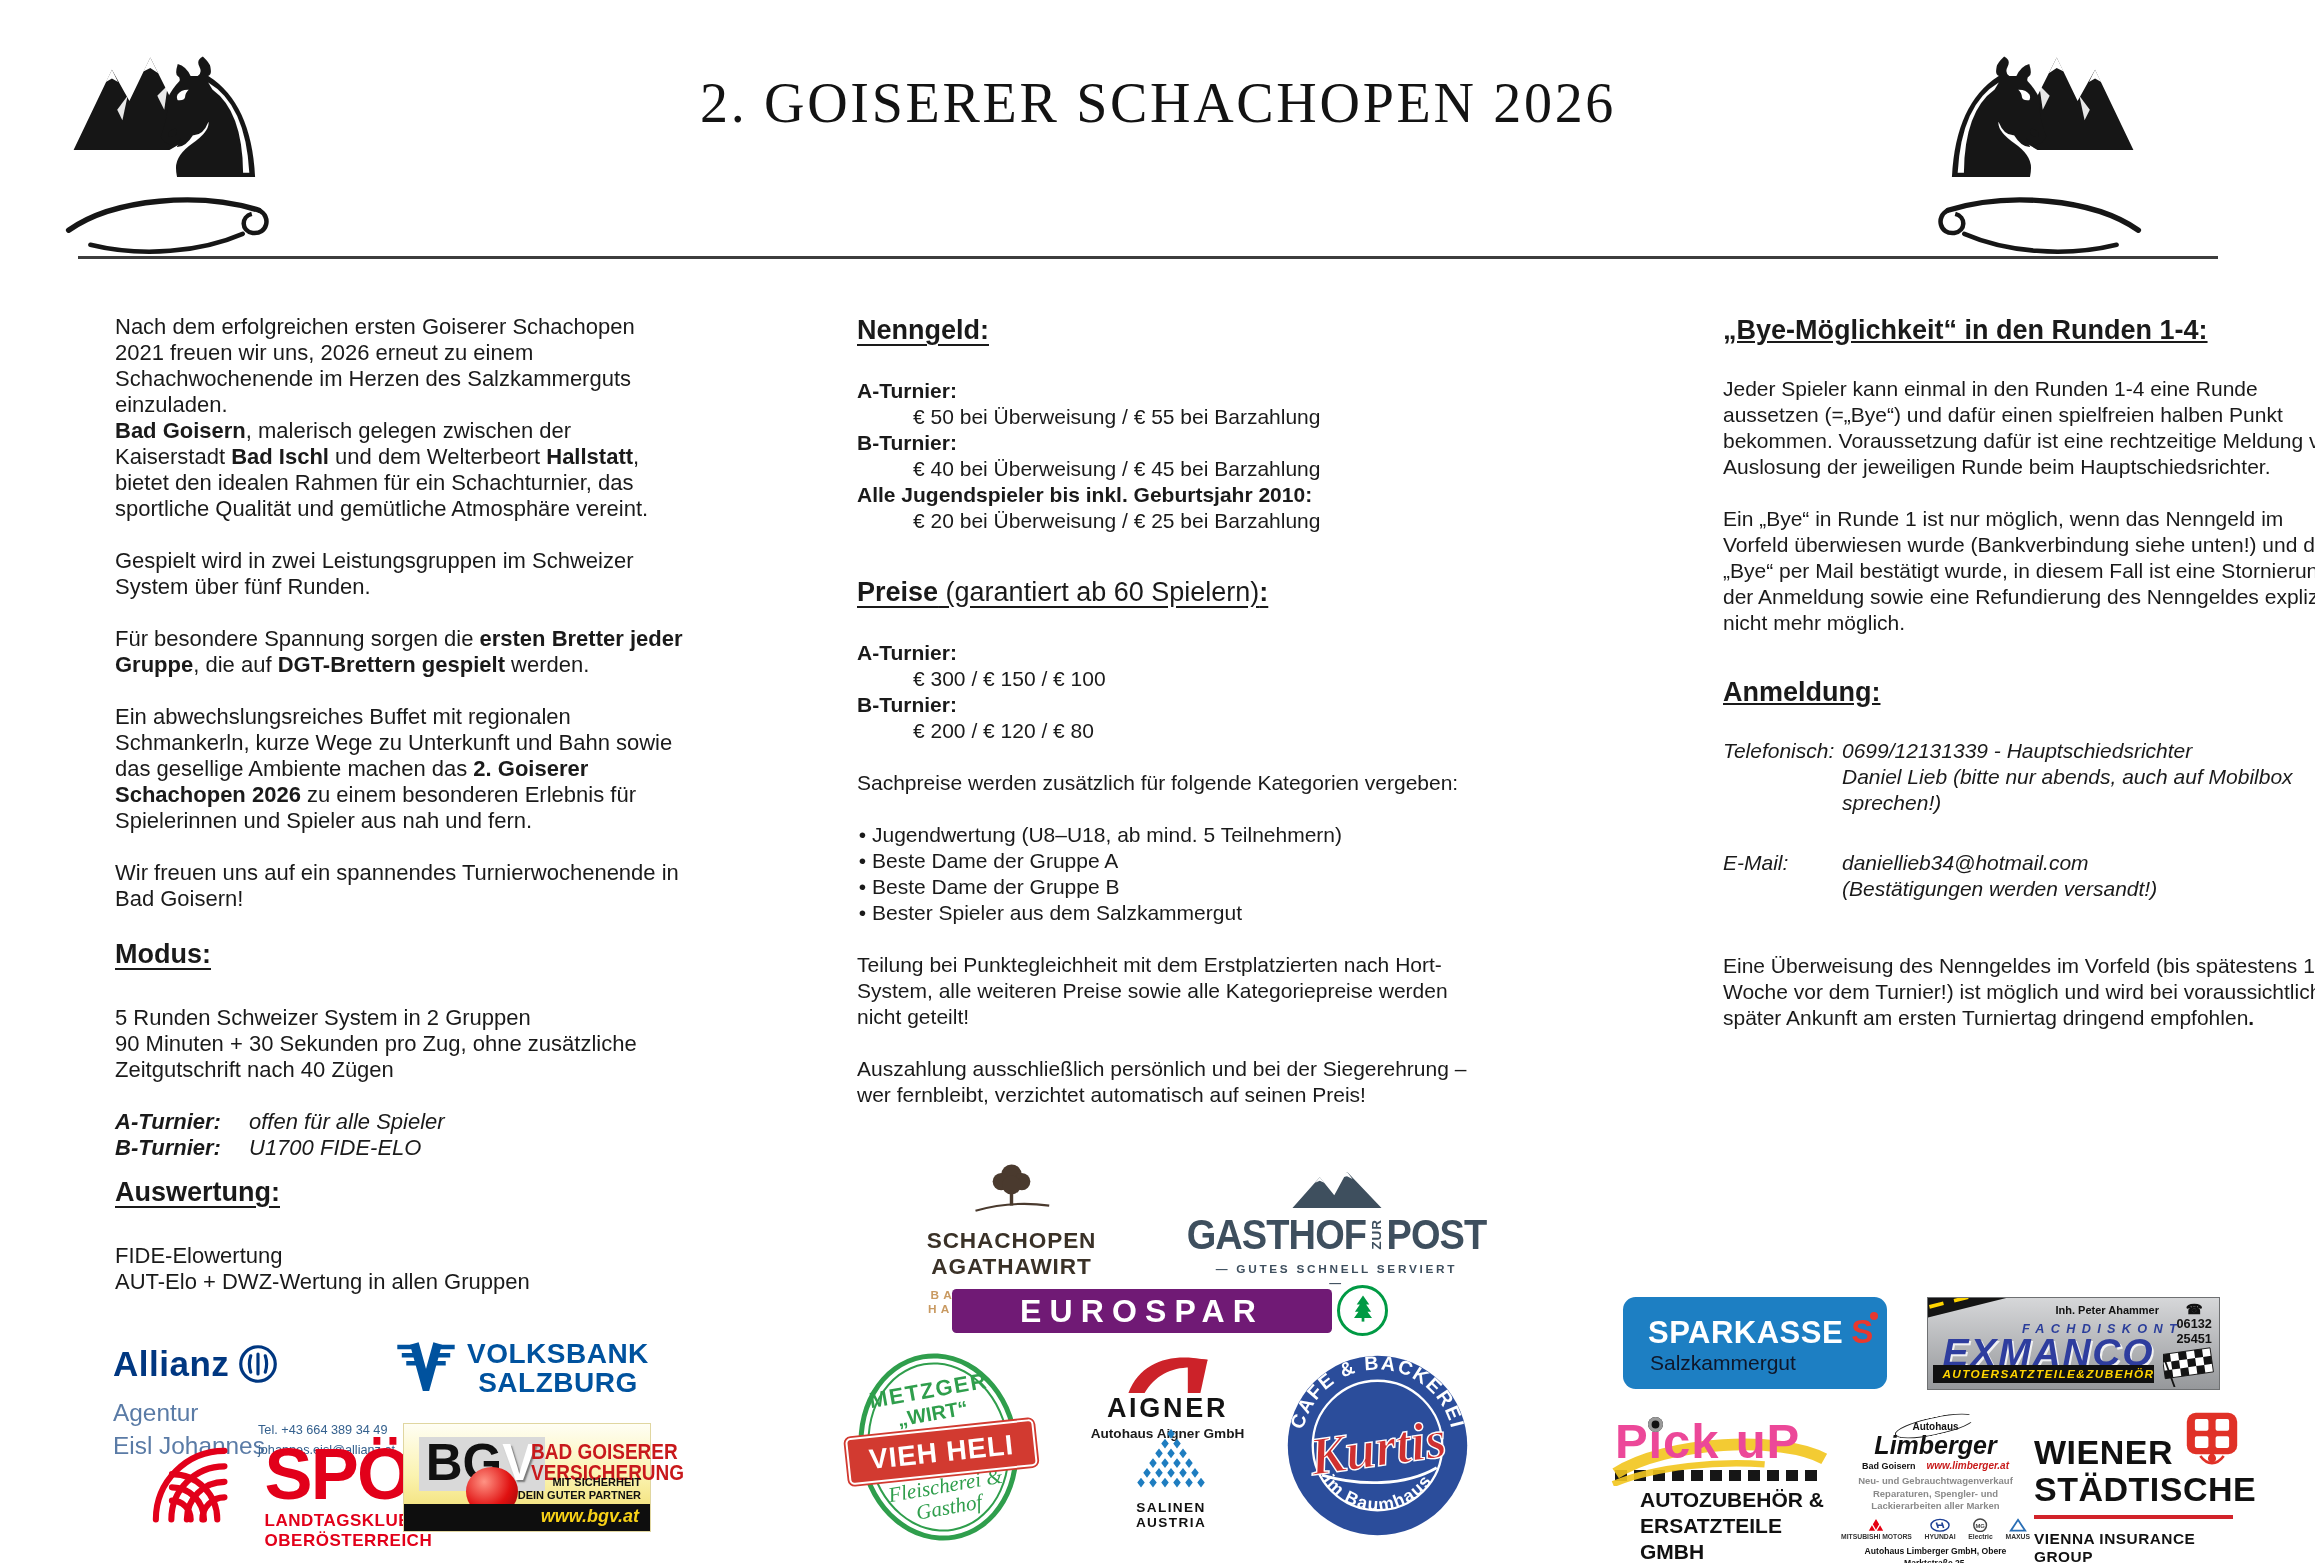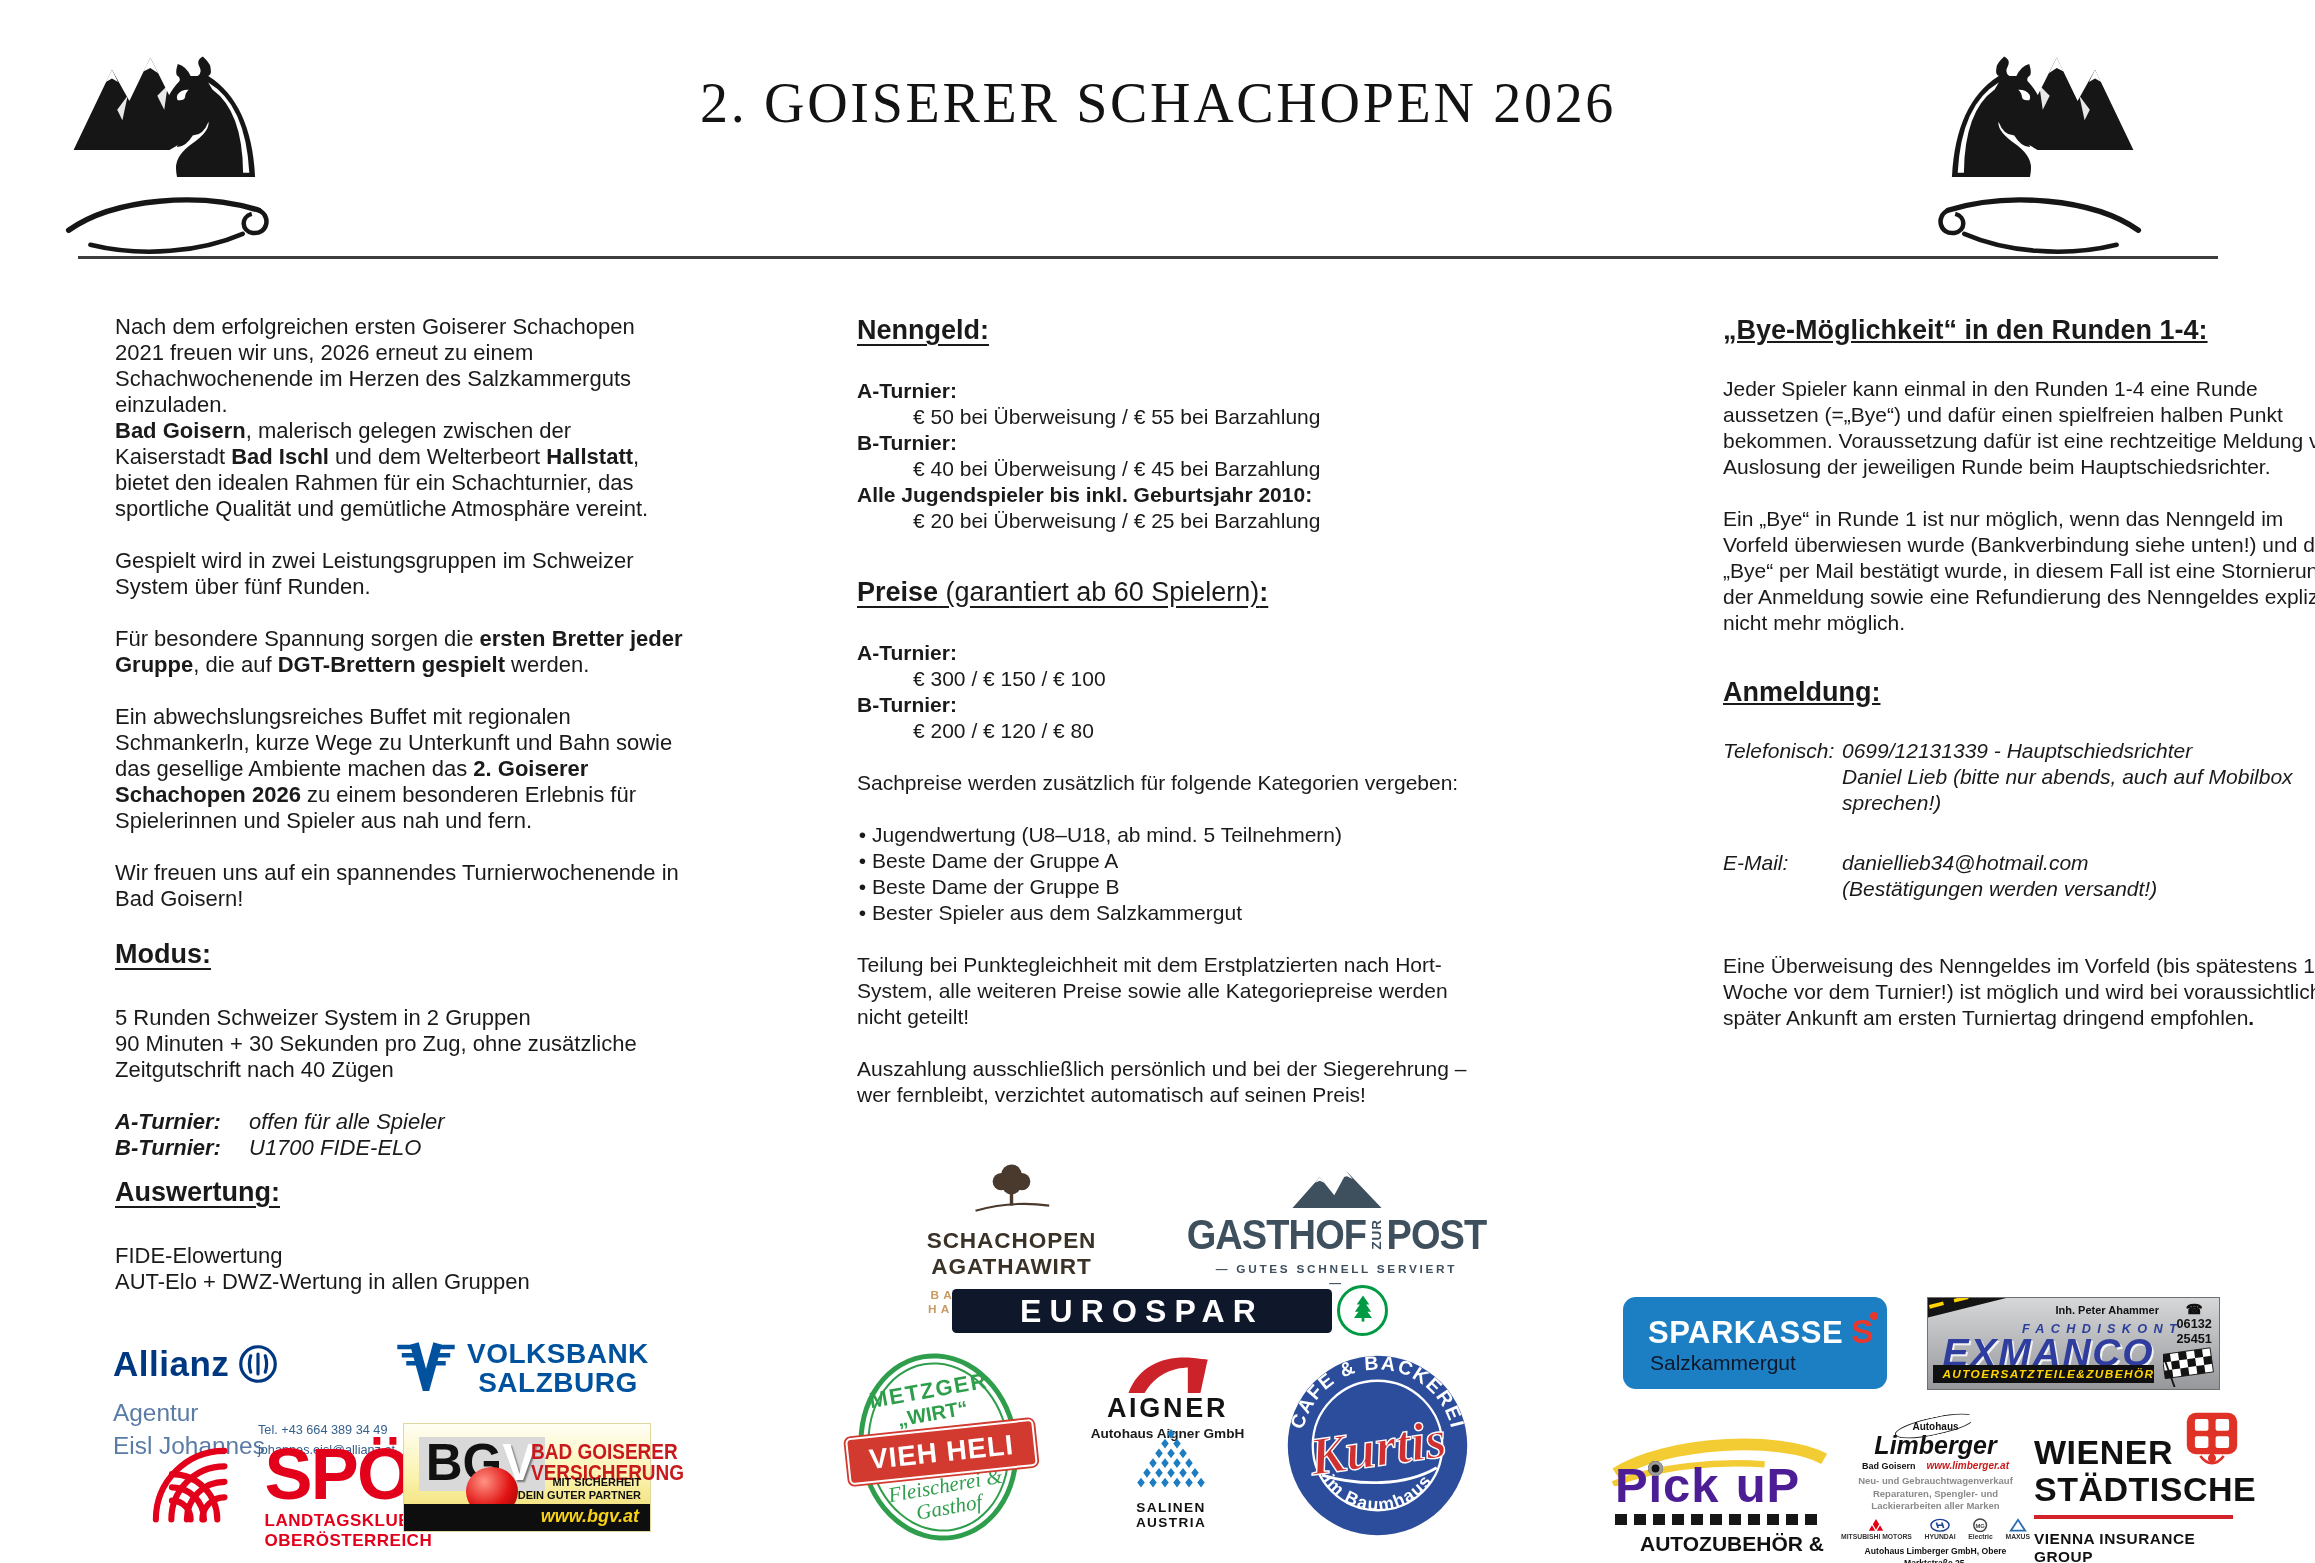--- a/index.html
+++ b/index.html
@@ -89,21 +89,21 @@
 
   
   .gas{left:1211px;top:1168px;width:251px;text-align:center;color:#3e4f5e;}
   .gas-title{display:flex;align-items:center;justify-content:center;font-weight:700;}
   .gas-big{font-size:38px;letter-spacing:-0.9px;transform:scaleY(1.12);}
   .gas-zur{writing-mode:vertical-rl;transform:rotate(180deg);font-size:13.6px;letter-spacing:0.9px;margin:0 2.7px;}
   .gas-sub{font-size:11.8px;letter-spacing:2.7px;margin-top:6.3px;font-weight:700;}
 
   
   .eur{left:952px;top:1289px;}
-  .eur-bar{width:380px;height:44px;background:#0f172a;border-radius:4.5px;display:flex;align-items:center;justify-content:center;}
+  .eur-bar{width:380px;height:44px;background:#701a75;border-radius:4.5px;display:flex;align-items:center;justify-content:center;}
   .eur-bar span{color:#fff;font-weight:900;font-size:32px;letter-spacing:8.1px;}
   .eur-badge{position:absolute;left:385px;top:-3.6px;width:45px;height:45px;border-radius:50%;background:#fff;border:3.6px solid #009a44;}
   .eur-badge svg{position:absolute;left:4.5px;top:2.7px;}
 
   
   .vh{left:859px;top:1353px;width:159px;height:188px;transform:rotate(-10deg);}
   .vh-oval{position:absolute;left:0;top:0;right:0;bottom:0;border:5.4px solid #2f9e4c;border-radius:50%;}
   .vh-oval::after{content:"";position:absolute;left:3.6px;top:3.6px;right:3.6px;bottom:3.6px;border:2.3px solid #2f9e4c;border-radius:50%;}
   .vh-metzger{position:absolute;top:23.5px;width:100%;text-align:center;font-weight:800;font-size:22px;color:#2f9e4c;letter-spacing:1.8px;}
   .vh-wirt{position:absolute;top:49px;width:100%;text-align:center;font-weight:800;font-size:20px;color:#2f9e4c;}
@@ -141,21 +141,21 @@
   .exm-fach{position:absolute;left:94px;top:23.5px;font-style:italic;font-weight:700;font-size:12.7px;letter-spacing:6.3px;color:#2b3e9b;}
   .exm-name{position:absolute;left:14.5px;top:33px;font-style:italic;font-weight:900;font-size:39px;letter-spacing:1.8px;color:#2e3d9e;
             text-shadow:1.8px 1.8px 0 #f2f2f2;}
   .exm-strip{position:absolute;left:5.4px;right:65px;bottom:6.3px;height:18px;background:#101010;color:#ffd400;
              font-style:italic;font-weight:800;font-size:11.8px;letter-spacing:1.4px;display:flex;align-items:center;padding-left:9px;}
   .exm-flag{position:absolute;right:1.8px;bottom:1.8px;}
 
   
   .pik{left:1615px;top:1416px;width:217px;}
   .pik-swoosh{position:absolute;left:-3.6px;top:5.4px;}
-  .pik-name{position:relative;font-weight:900;font-size:49px;color:#4c1d95;letter-spacing:0.9px;line-height:1.05;margin-top:44px;}
+  .pik-name{position:relative;font-weight:900;font-size:49px;color:#ec4899;letter-spacing:0.9px;line-height:1.05;}
   .pik-name .w2{margin-left:16.3px;}
   .pik-tire{position:absolute;left:33px;top:0.9px;width:15.4px;height:15.4px;border-radius:50%;background:#111;box-shadow:inset 0 0 0 3.6px #9a9a9a;}
   .pik-tread{width:206px;height:11px;margin-top:2.7px;background:repeating-linear-gradient(90deg,#161616 0 11.8px,transparent 11.8px 19px);}
   .pik-l1,.pik-l2{font-weight:900;font-size:21px;color:#111;padding-left:25px;line-height:1.25;}
   .pik-l1{margin-top:5.4px;}
 
   
   .lim{left:1845px;top:1417px;width:181px;text-align:center;color:#111;}
   .lim-autohaus{position:relative;display:inline-block;font-weight:700;font-size:10px;padding:0 3.6px;}
   .lim-autohaus::after{content:"";position:absolute;left:-14.5px;right:-14.5px;top:-3.6px;bottom:-3.6px;border:1.8px solid #222;

